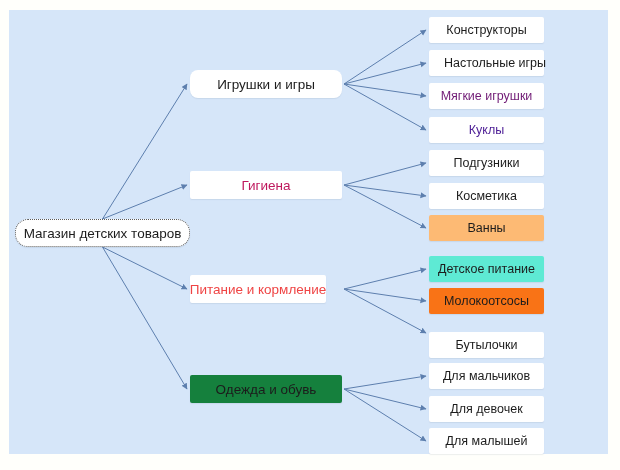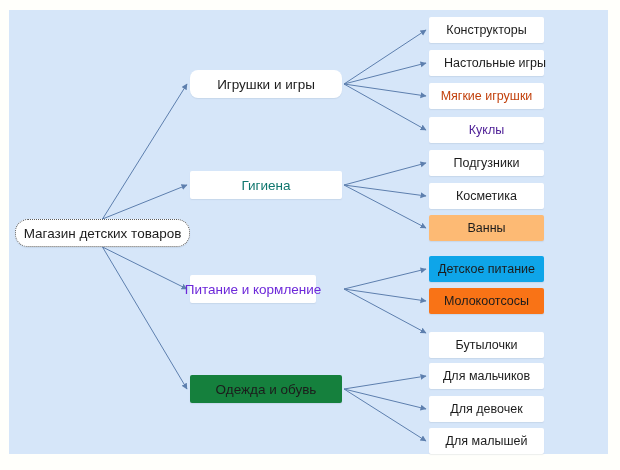--- a/index.html
+++ b/index.html
@@ -86,28 +86,28 @@
         <line x1="344" y1="389" x2="426" y2="376" stroke="#5d7fae" stroke-width="1" marker-end="url(#arrowhead)"></line>
         <line x1="344" y1="389" x2="426" y2="409" stroke="#5d7fae" stroke-width="1" marker-end="url(#arrowhead)"></line>
         <line x1="344" y1="389" x2="426" y2="441" stroke="#5d7fae" stroke-width="1" marker-end="url(#arrowhead)"></line>
       </g>
   </svg>
   <div id="nodes">
       <div class="node node-root" style="left: 15px; top: 219px; width: 175px; height: 28px; background: rgb(255, 255, 255); color: rgb(28, 28, 28); border-radius: 13px;">Магазин детских товаров</div>
       <div class="node node-branch" style="left: 190px; top: 70px; width: 152px; height: 28px; background: rgb(255, 255, 255); color: rgb(28, 28, 28); border-radius: 8px;">Игрушки и игры</div>
       <div class="node node-leaf" style="left: 429px; top: 17px; width: 115px; height: 26px; background: rgb(255, 255, 255); color: rgb(28, 28, 28);">Конструкторы</div>
       <div class="node node-leaf" style="left: 429px; top: 50px; width: 115px; height: 26px; background: rgb(255, 255, 255); color: rgb(28, 28, 28); padding-left: 17px;">Настольные игры</div>
-      <div class="node node-leaf" style="left: 429px; top: 83px; width: 115px; height: 26px; background: rgb(255, 255, 255); color: #c2410c;">Мягкие игрушки</div>
+      <div class="node node-leaf" style="left: 429px; top: 83px; width: 115px; height: 26px; background: rgb(255, 255, 255); color: #701a75;">Мягкие игрушки</div>
       <div class="node node-leaf" style="left: 429px; top: 117px; width: 115px; height: 26px; background: rgb(255, 255, 255); color: #4c1d95;">Куклы</div>
-      <div class="node node-branch" style="left: 190px; top: 171px; width: 152px; height: 28px; background: rgb(255, 255, 255); color: #0f766e;">Гигиена</div>
+      <div class="node node-branch" style="left: 190px; top: 171px; width: 152px; height: 28px; background: rgb(255, 255, 255); color: #be185d;">Гигиена</div>
       <div class="node node-leaf" style="left: 429px; top: 150px; width: 115px; height: 26px; background: rgb(255, 255, 255); color: rgb(28, 28, 28);">Подгузники</div>
       <div class="node node-leaf" style="left: 429px; top: 183px; width: 115px; height: 26px; background: rgb(255, 255, 255); color: rgb(28, 28, 28);">Косметика</div>
       <div class="node node-leaf" style="left: 429px; top: 215px; width: 115px; height: 26px; background: #fdba74; color: rgb(28, 28, 28);">Ванны</div>
-      <div class="node node-branch" style="left: 190px; top: 275px; width: 126px; height: 28px; background: rgb(255, 255, 255); color: #6d28d9;">Питание и кормление</div>
-      <div class="node node-leaf" style="left: 429px; top: 256px; width: 115px; height: 26px; background: #0ea5e9; color: rgb(28, 28, 28);">Детское питание</div>
+      <div class="node node-branch" style="left: 190px; top: 275px; width: 136px; height: 28px; background: rgb(255, 255, 255); color: #ef4444;">Питание и кормление</div>
+      <div class="node node-leaf" style="left: 429px; top: 256px; width: 115px; height: 26px; background: #5eead4; color: rgb(28, 28, 28);">Детское питание</div>
       <div class="node node-leaf" style="left: 429px; top: 288px; width: 115px; height: 26px; background: #f97316; color: rgb(28, 28, 28);">Молокоотсосы</div>
       <div class="node node-leaf" style="left: 429px; top: 320px; width: 115px; height: 26px; background: rgb(255, 255, 255); color: rgb(28, 28, 28); margin-top: 12px;">Бутылочки</div>
       <div class="node node-branch" style="left: 190px; top: 375px; width: 152px; height: 28px; background: #15803d; color: rgb(28, 28, 28);">Одежда и обувь</div>
       <div class="node node-leaf" style="left: 429px; top: 363px; width: 115px; height: 26px; background: rgb(255, 255, 255); color: rgb(28, 28, 28);">Для мальчиков</div>
       <div class="node node-leaf" style="left: 429px; top: 396px; width: 115px; height: 26px; background: rgb(255, 255, 255); color: rgb(28, 28, 28);">Для девочек</div>
       <div class="node node-leaf" style="left: 429px; top: 428px; width: 115px; height: 26px; background: rgb(255, 255, 255); color: rgb(28, 28, 28);">Для малышей</div>
     </div>
 </div>
 
 </body></html>

